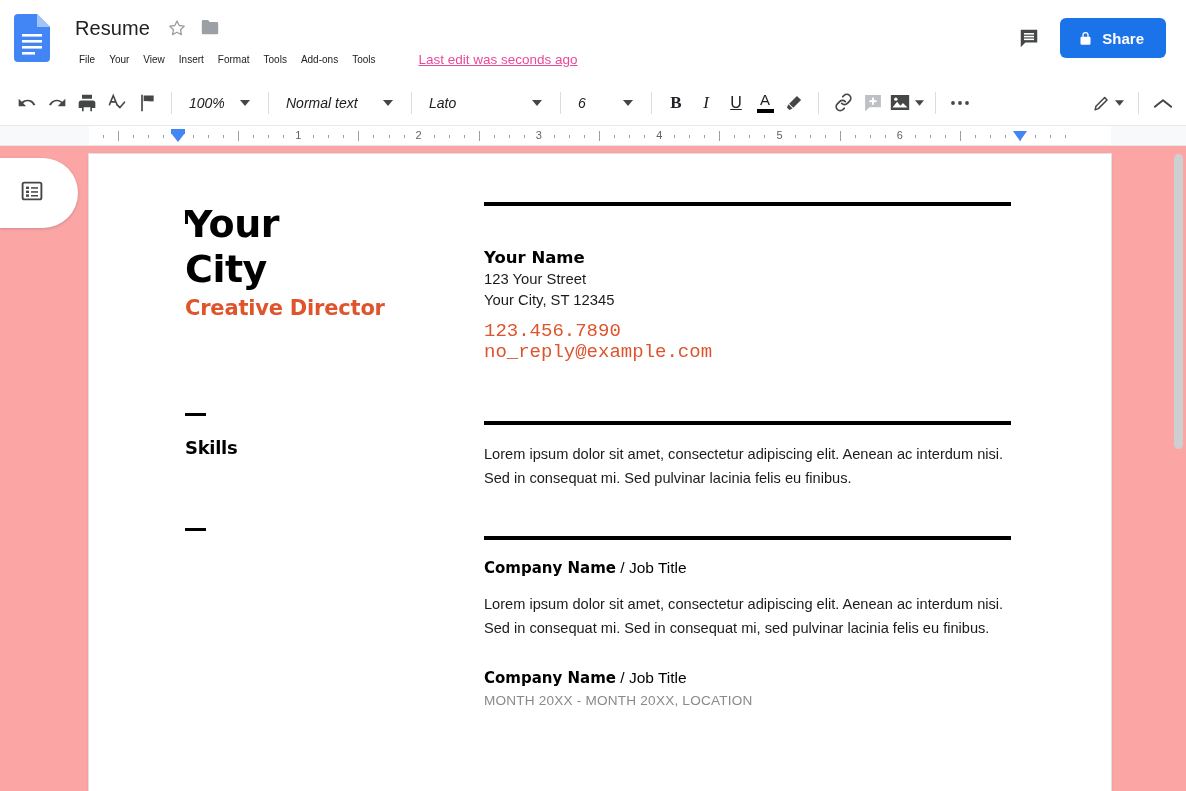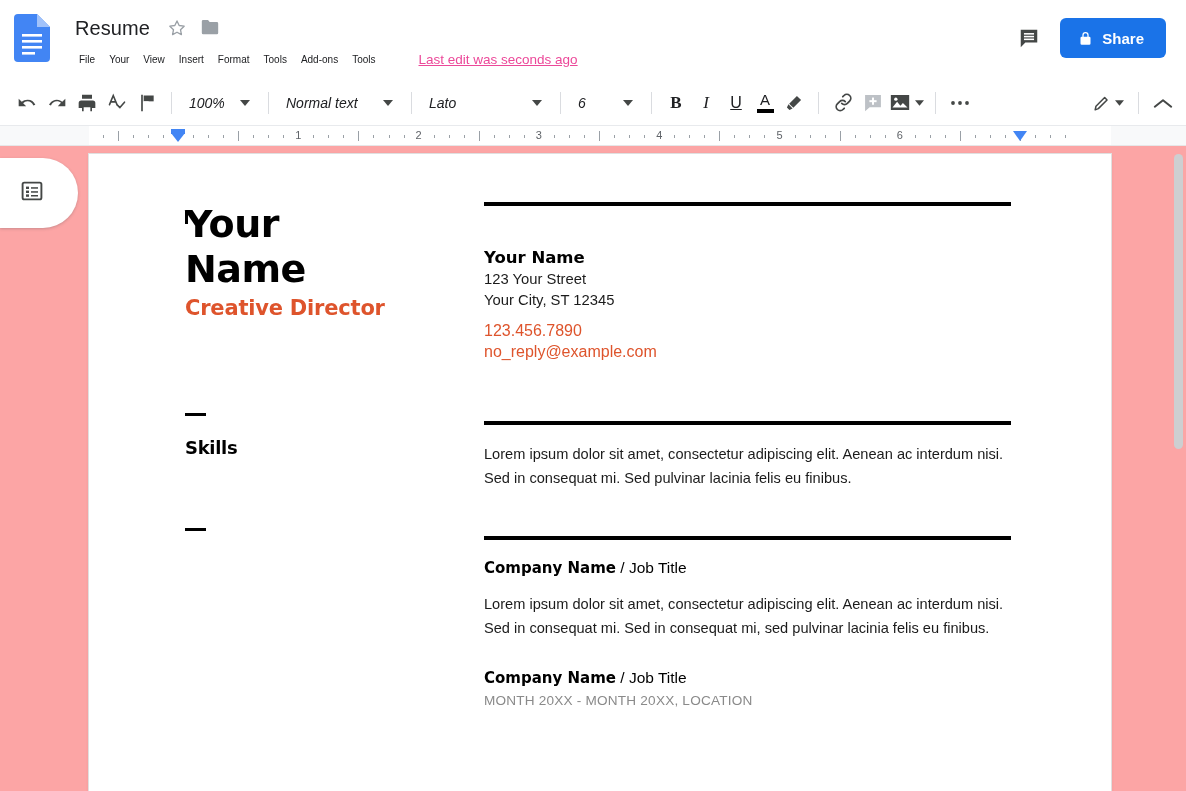--- a/index.html
+++ b/index.html
@@ -294,22 +294,22 @@
     line-height: 23px;
     margin-top: 40px;
   }
   .contact-line {
     font-family: "Liberation Sans", sans-serif;
     font-size: 14.8px;
     color: #1b1b1b;
     line-height: 20.5px;
   }
   .contact-accent {
-    font-family: Liberation Sans, sans-serif;
-    font-size: 16px;
+    font-family: Liberation Mono, monospace;
+    font-size: 19px;
     color: #de542c;
     line-height: 20.5px;
   }
   .contact-gap { height: 11px; }
 
   .sec-dash {
     width: 21px; height: 3px;
     background: #000;
     margin-bottom: 21px;
   }
@@ -662,21 +662,21 @@
   <div class="scrollbar"></div>
 
   <div class="page">
     <div class="resume">
 
       <div class="caret-bar"></div>
 
       <div class="row">
         <div class="col-left">
           <div class="name-big">Your</div>
-          <div class="name-big">Name</div>
+          <div class="name-big">City</div>
           <div class="role">Creative Director</div>
         </div>
         <div class="col-right">
           <div class="rule-top"></div>
           <div class="contact-name">Your Name</div>
           <div class="contact-line">123 Your Street</div>
           <div class="contact-line">Your City, ST 12345</div>
           <div class="contact-gap"></div>
           <div class="contact-accent">123.456.7890</div>
           <div class="contact-accent">no_reply@example.com</div>

